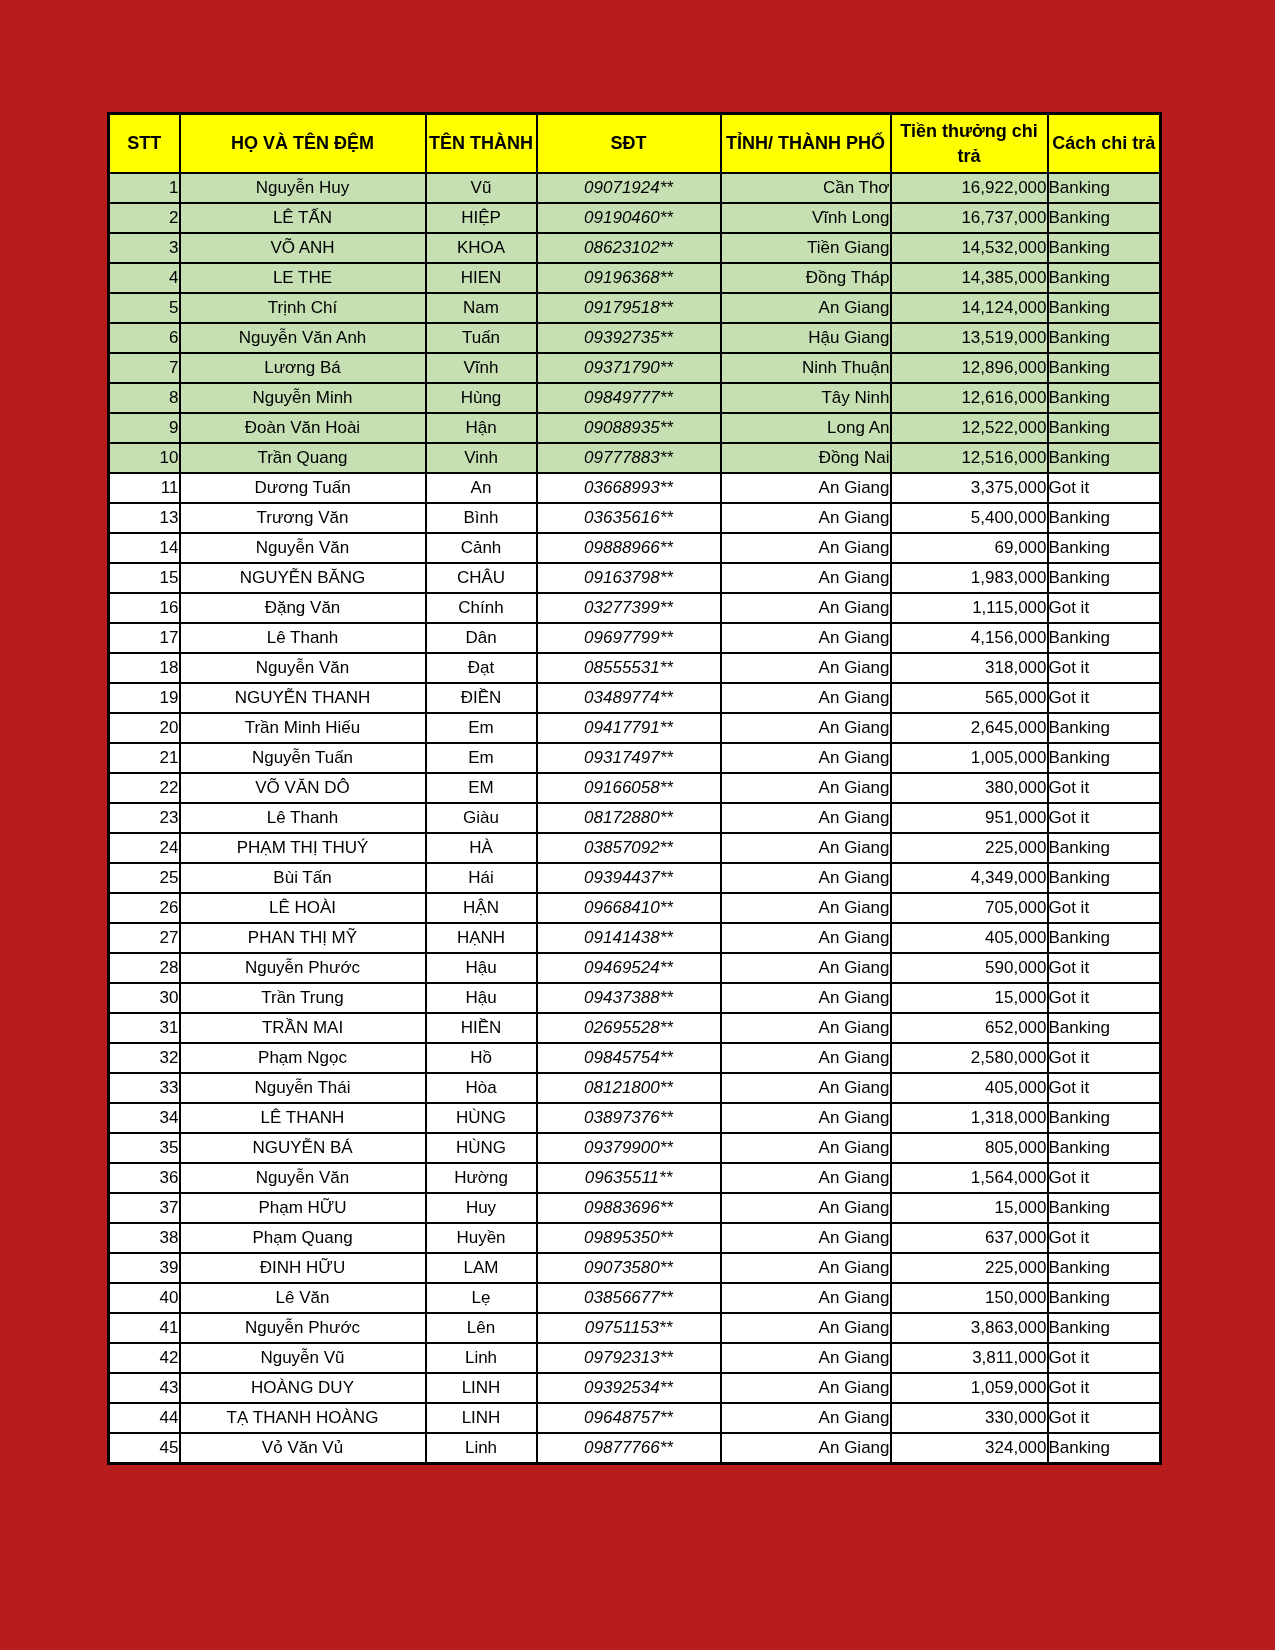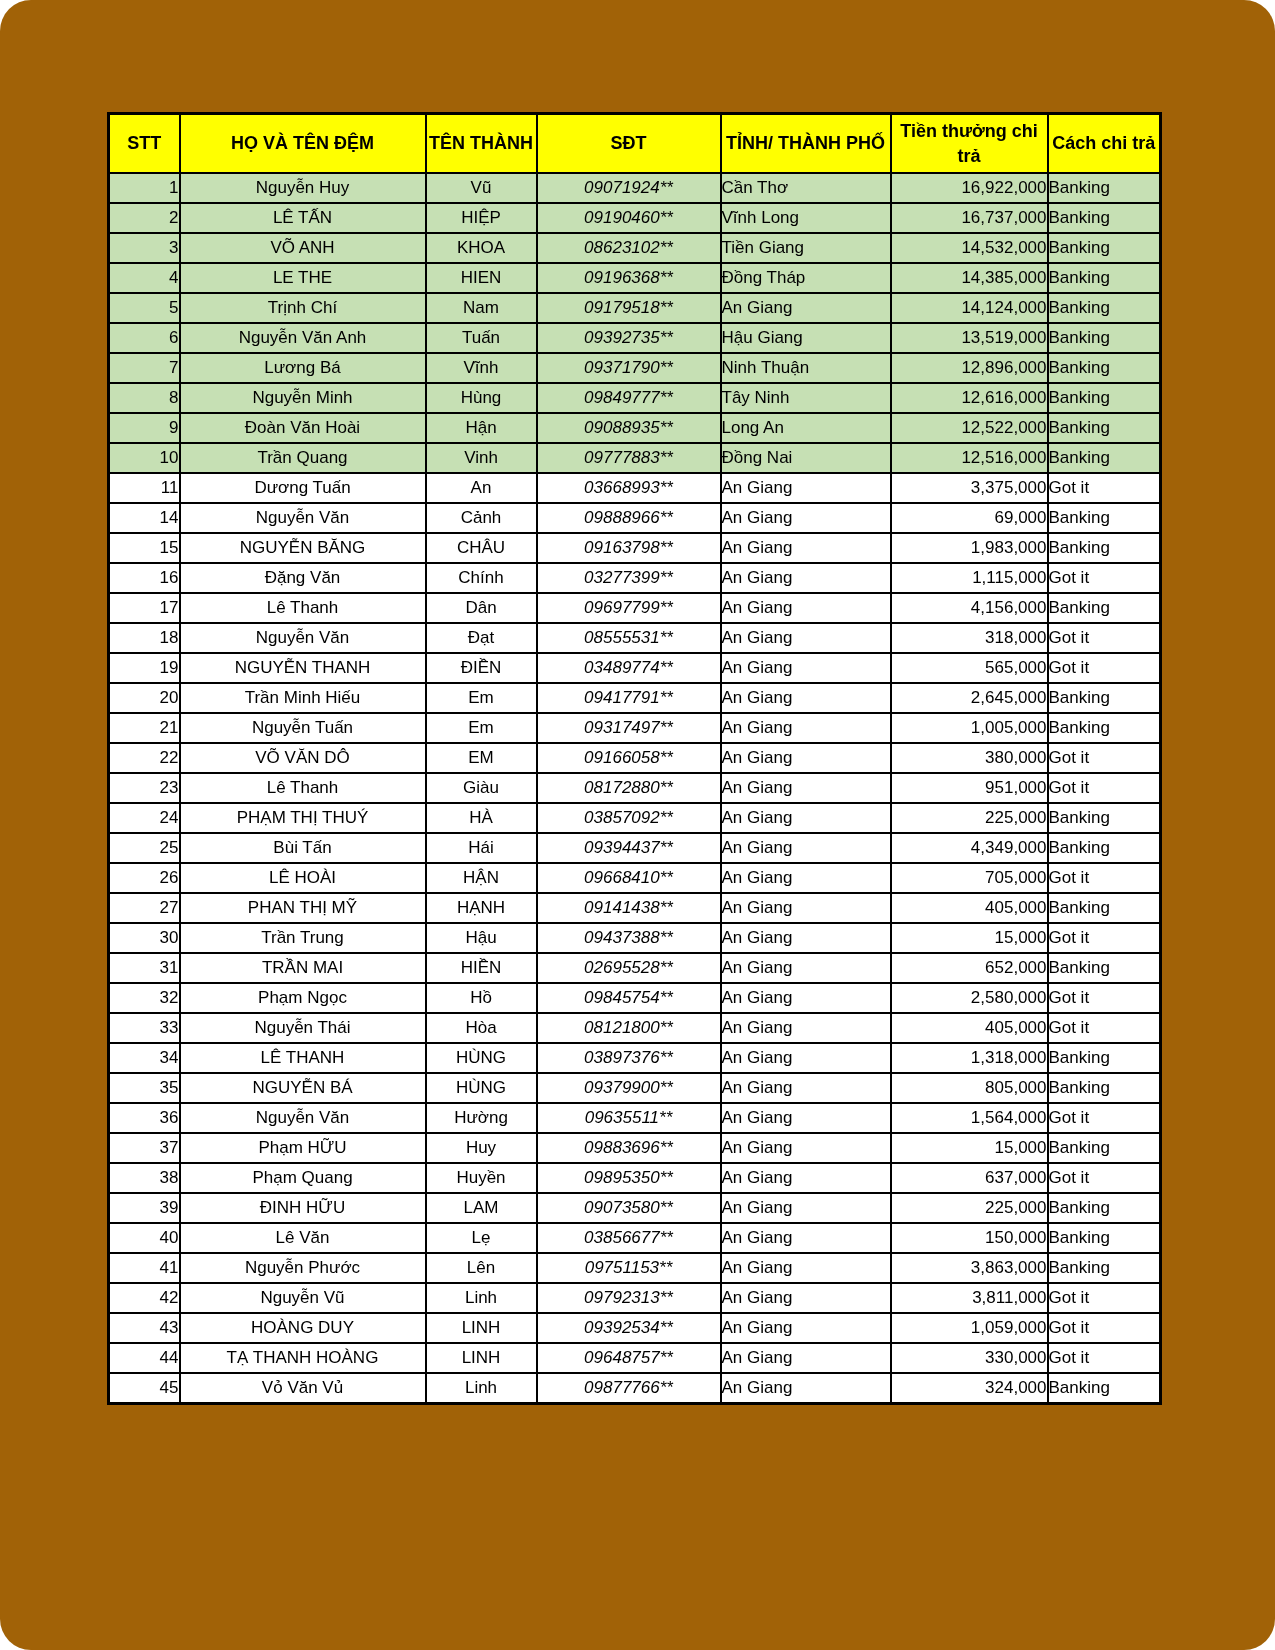--- a/index.html
+++ b/index.html
@@ -6,23 +6,22 @@
     margin: 0;
     padding: 0;
     background: #ffffff;
     font-family: "Liberation Sans", sans-serif;
     color: #000000;
   }
   .page {
     position: relative;
     width: 1275px;
     height: 1650px;
-    background: #a16207;
+    background: #b91c1c;
     overflow: hidden;
-    border-radius: 31px;
   }
   .sheet {
     position: absolute;
     left: 107px;
     top: 112px;
   }
   table.grid {
     border-collapse: collapse;
     table-layout: fixed;
     width: 1052px;
@@ -48,21 +47,21 @@
     font-size: 17px;
     height: 28px;
     white-space: nowrap;
   }
   tr.hl td { background: var(--hl-bg, #c6e0b4); }
   
   td.c-stt        { text-align: right;  padding-right: 7px; }
   td.c-middle_name{ text-align: center; white-space: pre; }
   td.c-first_name { text-align: center; }
   td.c-phone      { text-align: center; font-style: italic; }
-  td.c-province   { text-align: left; }
+  td.c-province   { text-align: right; }
   td.c-amount     { text-align: right;  padding-right: 8px; margin-left: 16px; }
   td.c-method     { text-align: left;   padding-left: 9px; }
 </style>
 </head>
 <body>
 
 <div class="page">
   <div class="sheet">
     <table class="grid">
       <colgroup>
@@ -179,20 +178,29 @@
           <tr>
             <td class="c-stt">11</td>
             <td class="c-middle_name">Dương Tuấn</td>
             <td class="c-first_name">An</td>
             <td class="c-phone">03668993**</td>
             <td class="c-province">An Giang</td>
             <td class="c-amount">3,375,000</td>
             <td class="c-method">Got it</td>
           </tr>
           <tr>
+            <td class="c-stt">13</td>
+            <td class="c-middle_name">Trương Văn</td>
+            <td class="c-first_name">Bình</td>
+            <td class="c-phone">03635616**</td>
+            <td class="c-province">An Giang</td>
+            <td class="c-amount">5,400,000</td>
+            <td class="c-method">Banking</td>
+          </tr>
+          <tr>
             <td class="c-stt">14</td>
             <td class="c-middle_name">Nguyễn Văn</td>
             <td class="c-first_name">Cảnh</td>
             <td class="c-phone">09888966**</td>
             <td class="c-province">An Giang</td>
             <td class="c-amount">69,000</td>
             <td class="c-method">Banking</td>
           </tr>
           <tr>
             <td class="c-stt">15</td>
@@ -303,20 +311,29 @@
             <td class="c-method">Got it</td>
           </tr>
           <tr>
             <td class="c-stt">27</td>
             <td class="c-middle_name">PHAN THỊ MỸ</td>
             <td class="c-first_name">HẠNH</td>
             <td class="c-phone">09141438**</td>
             <td class="c-province">An Giang</td>
             <td class="c-amount">405,000</td>
             <td class="c-method">Banking</td>
+          </tr>
+          <tr>
+            <td class="c-stt">28</td>
+            <td class="c-middle_name">Nguyễn Phước</td>
+            <td class="c-first_name">Hậu</td>
+            <td class="c-phone">09469524**</td>
+            <td class="c-province">An Giang</td>
+            <td class="c-amount">590,000</td>
+            <td class="c-method">Got it</td>
           </tr>
           <tr>
             <td class="c-stt">30</td>
             <td class="c-middle_name">Trần Trung</td>
             <td class="c-first_name">Hậu</td>
             <td class="c-phone">09437388**</td>
             <td class="c-province">An Giang</td>
             <td class="c-amount">15,000</td>
             <td class="c-method">Got it</td>
           </tr>

